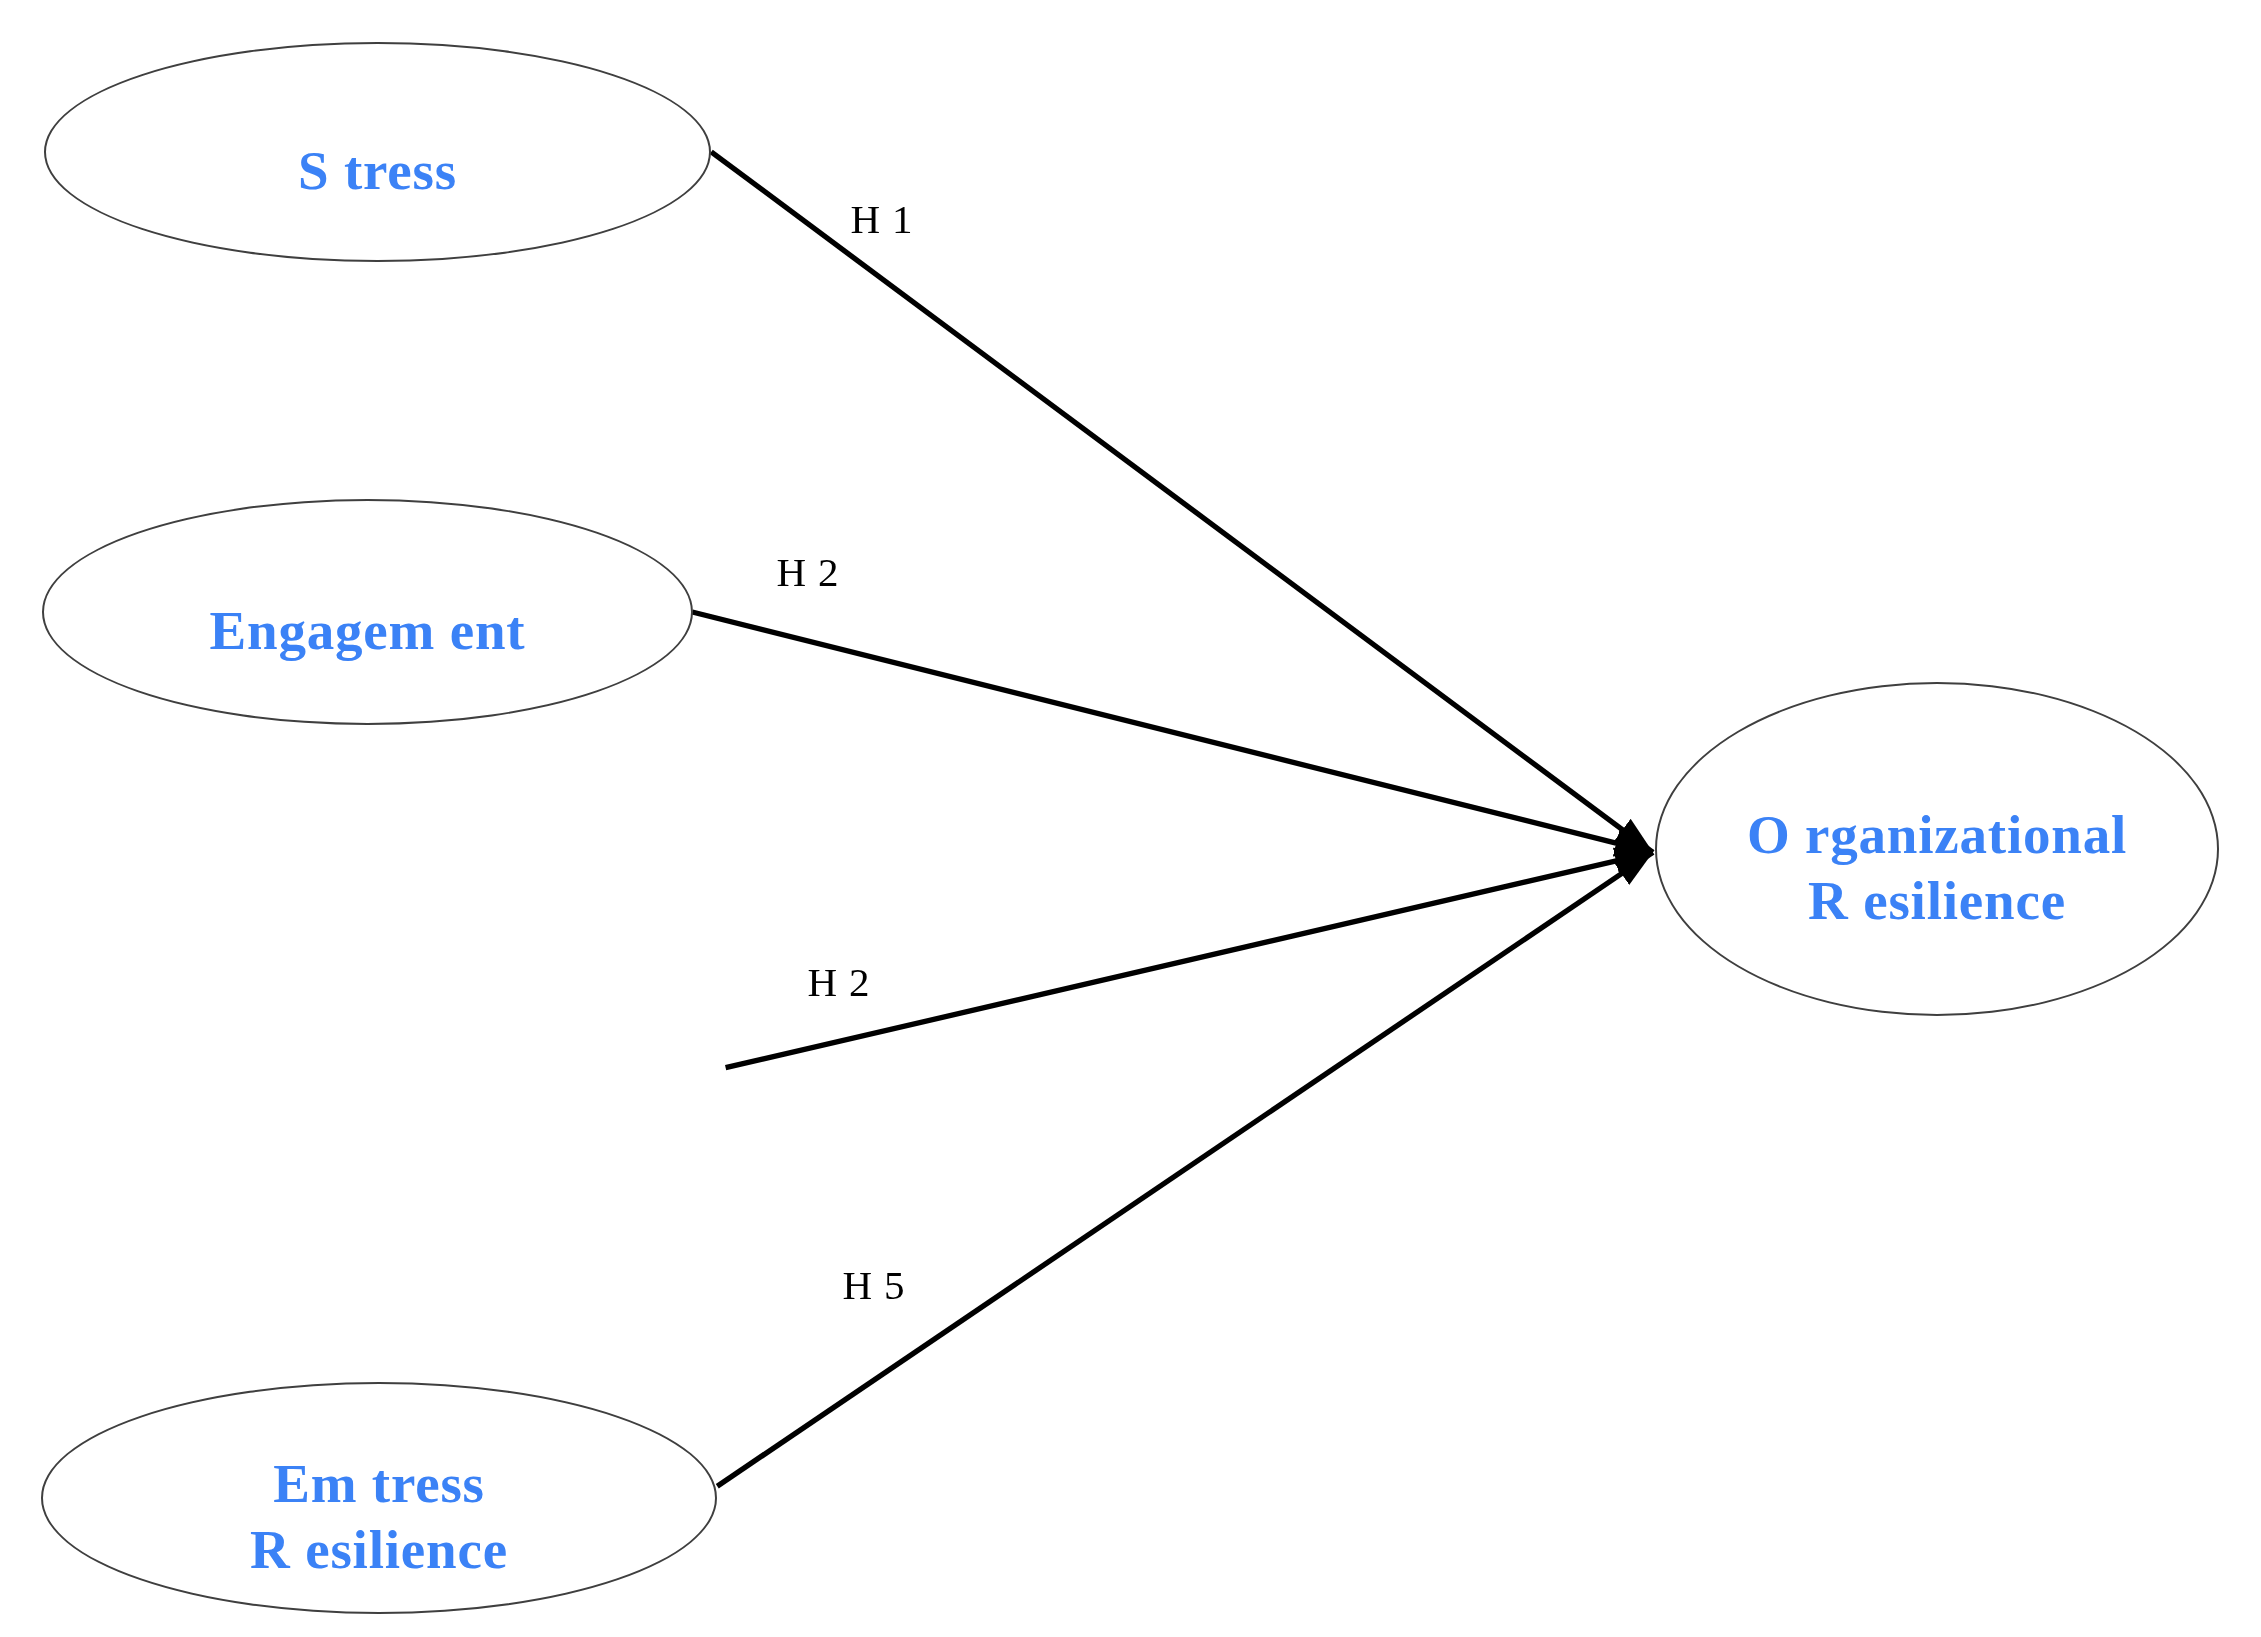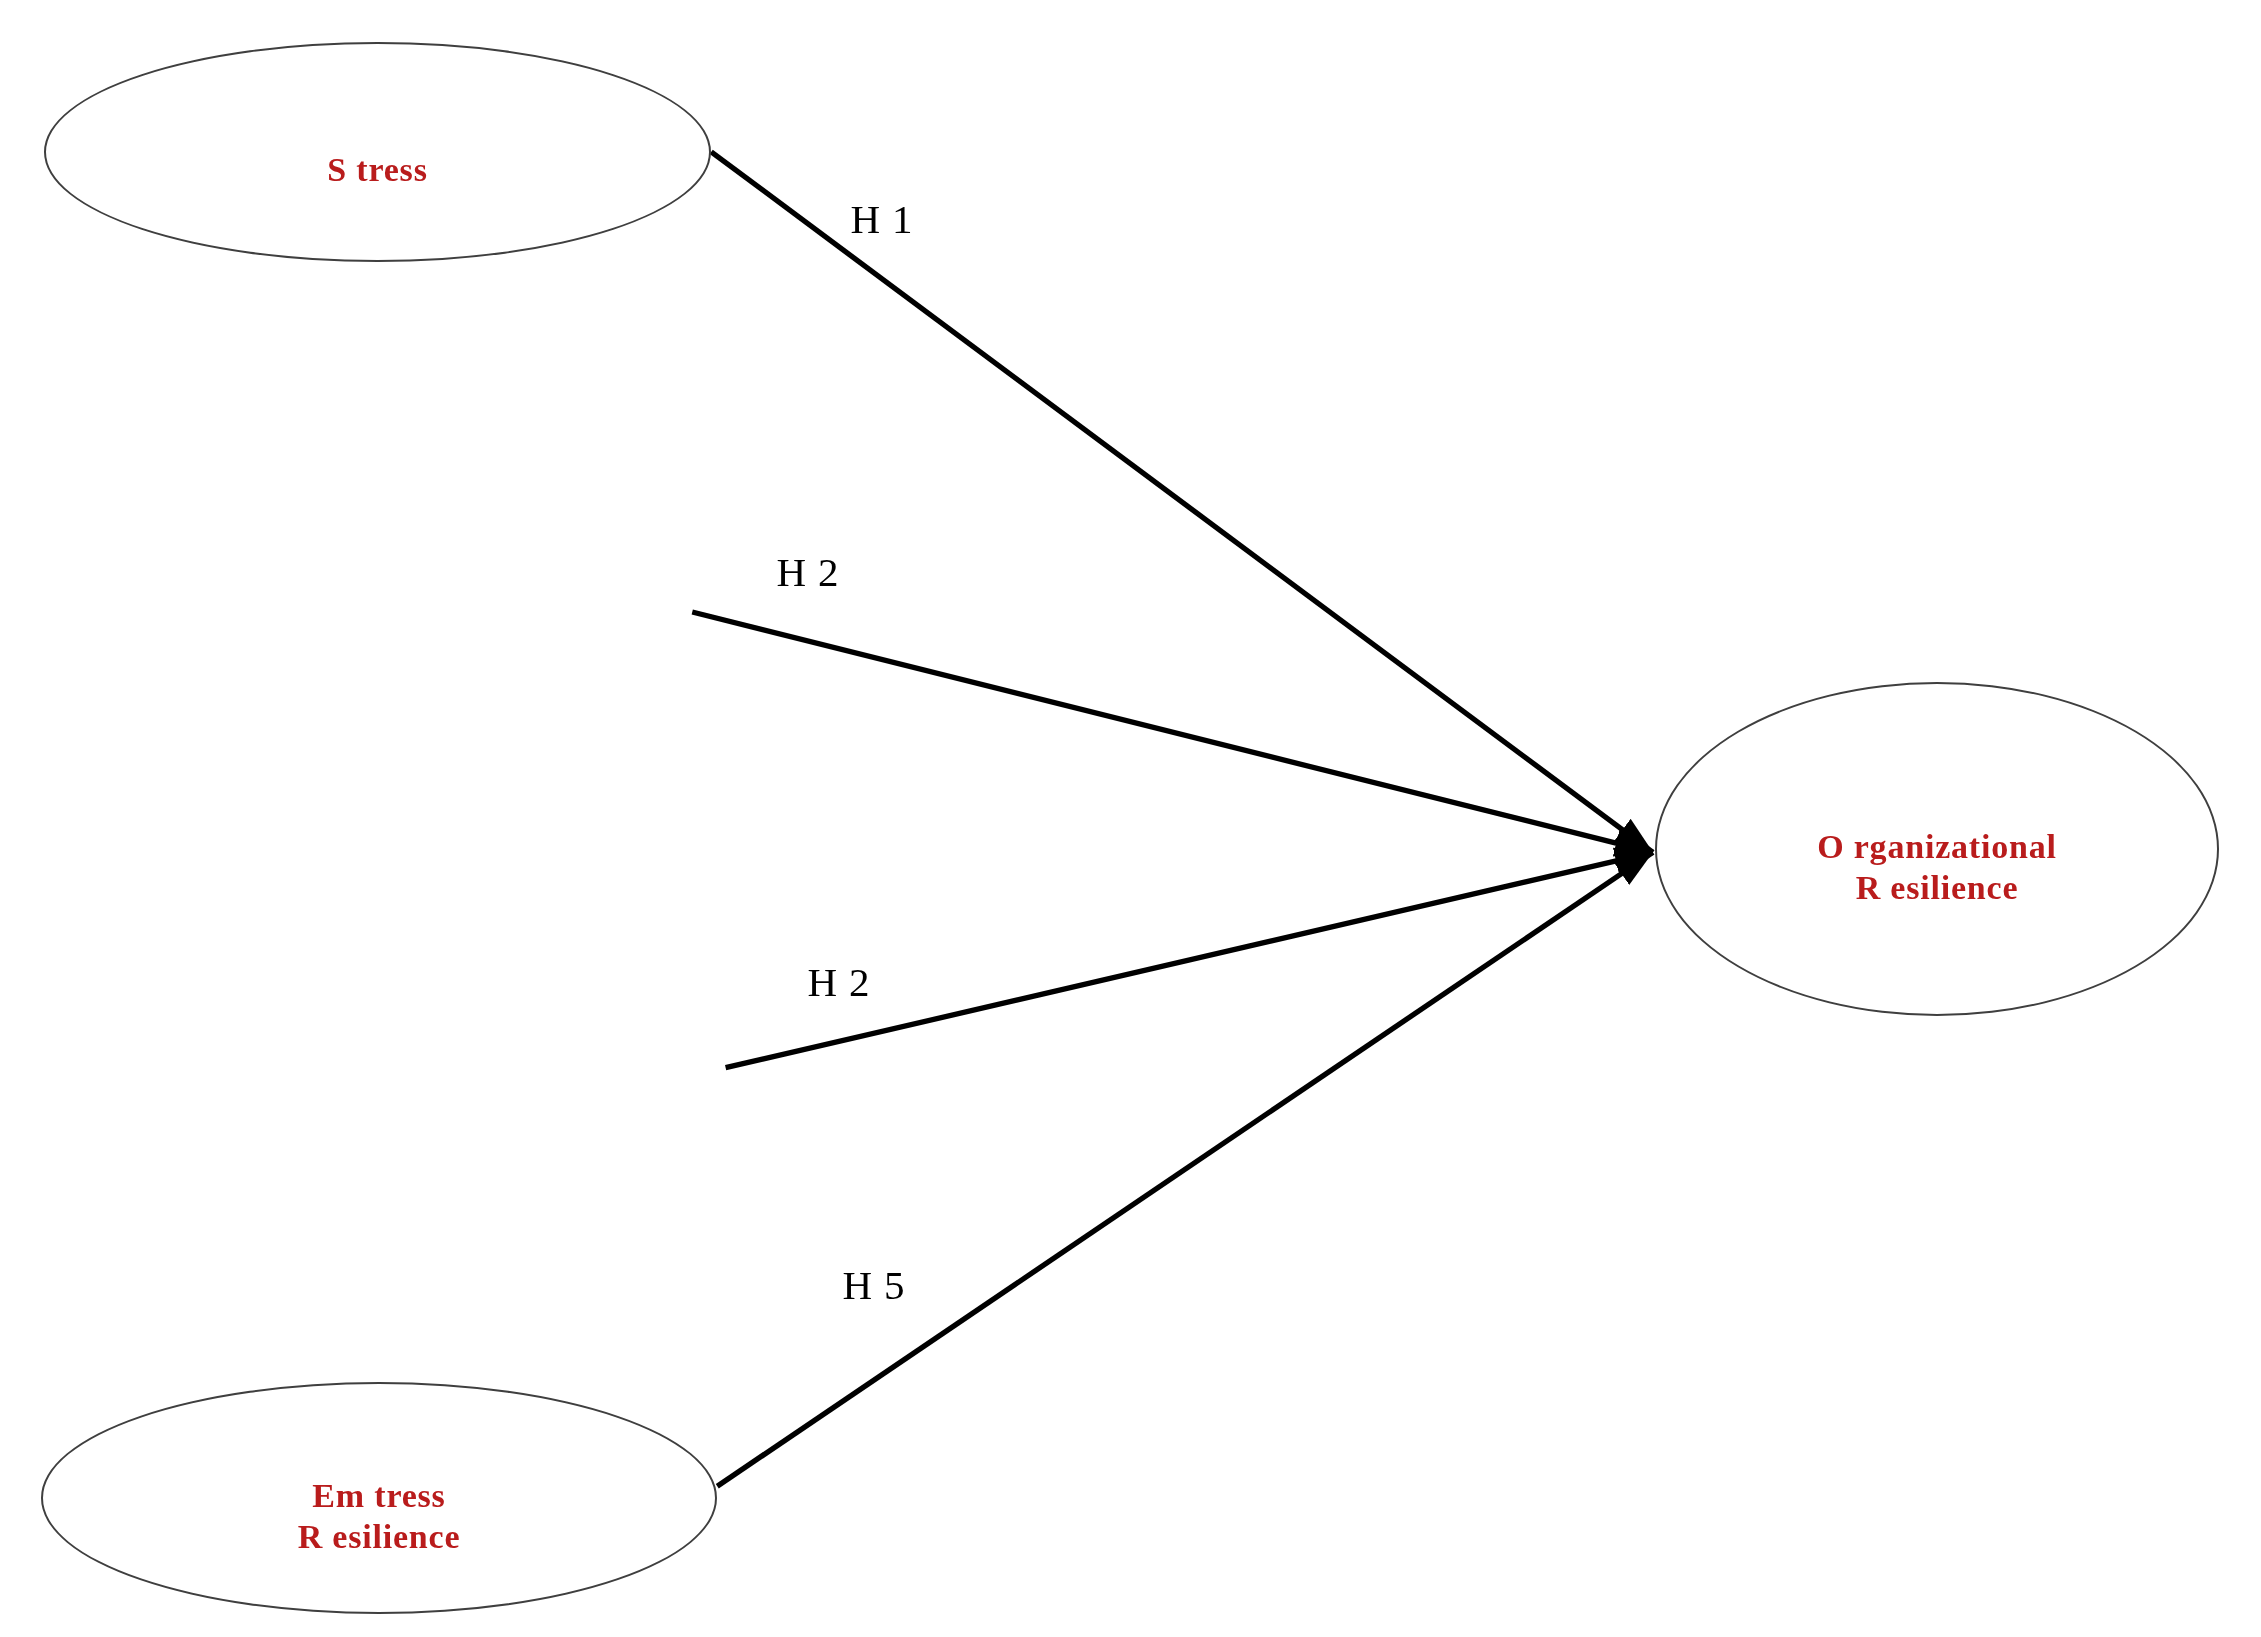--- a/index.html
+++ b/index.html
@@ -31,24 +31,24 @@
     border: 2.3px solid #3f3f3f;
     border-radius: 50%;
     background: #ffffff;
     display: flex;
     align-items: center;
     justify-content: center;
     text-align: center;
   }
   .node-label {
     font-weight: bold;
-    font-size: 34px;
+    font-size: 55px;
     letter-spacing: 0.8px;
     line-height: 1.2;
-    color: #b91c1c;
+    color: #3b82f6;
     white-space: nowrap;
     margin-top: 37px;
   }
   .text-line { display: block; }
   .edge-label {
     position: absolute;
     transform: translate(-50%, -50%);
     font-weight: normal;
     font-size: 41px;
     letter-spacing: 0.8px;
@@ -72,20 +72,25 @@
     <line class="edge" marker-end="url(#arrowhead)" x1="957" y1="1408" x2="2180" y2="1124"></line>
     <line class="edge" marker-end="url(#arrowhead)" x1="946" y1="1960" x2="2180" y2="1124"></line>
   </svg>
 
   <div class="node" style="left: 44px; top: 42px; width: 667px; height: 220px;">
     <div class="node-label">
       <span class="text-line">S tress</span>
     </div>
   </div>
 
+  <div class="node" style="left: 42px; top: 499px; width: 651px; height: 226px;">
+    <div class="node-label">
+      <span class="text-line">Engagem ent</span>
+    </div>
+  </div>
 
 
   <div class="node" style="left: 41px; top: 1382px; width: 676px; height: 232px;">
     <div class="node-label">
       <span class="text-line">Em tress</span>
       <span class="text-line">R esilience</span>
     </div>
   </div>
 
   <div class="node" style="left: 1655px; top: 682px; width: 564px; height: 334px;">

